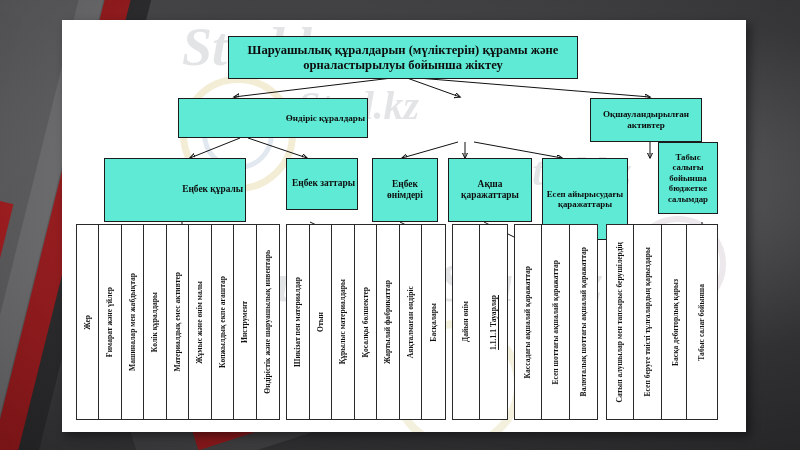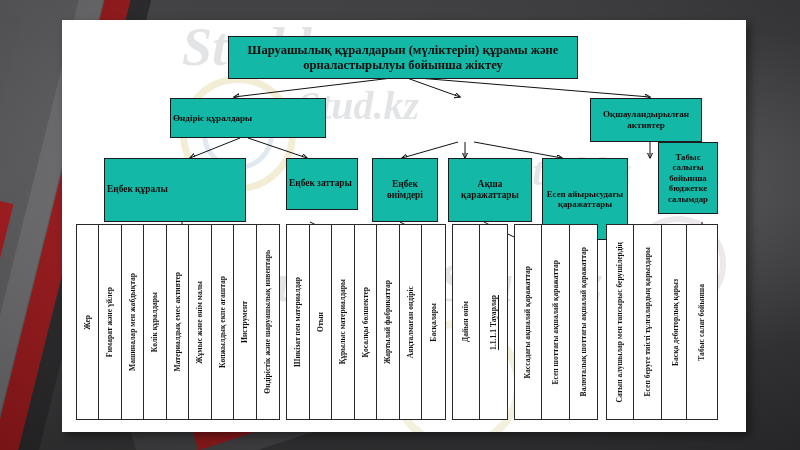--- a/index.html
+++ b/index.html
@@ -59,22 +59,22 @@
 
   .cuttext {
     position:absolute; left:418px; top:-7px; font-size:8px; font-weight:bold;
     color:#222; letter-spacing:.4px;
   }
 
   
   .box {
     position:absolute;
     border:1px solid #1c1c1c;
-    background:#14b8a6;
-    display:flex; align-items:center; justify-content:flex-start;
+    background:#5eead4;
+    display:flex; align-items:center; justify-content:flex-end;
     text-align:center;
     font-weight:bold;
     color:#0d0d0d;
     line-height:1.18;
     padding:2px;
   }
   .box.t1 { font-size:12.6px; }
   .box.t2 { font-size:9.1px; }
   .box.t3 { font-size:9.4px; }
   .box.t3s { font-size:8.8px; }
@@ -160,21 +160,21 @@
       <line x1="338" y1="202" x2="382" y2="224" marker-end="url(#ar)"></line>
       <line x1="422" y1="202" x2="466" y2="224" marker-end="url(#ar)"></line>
       <line x1="512" y1="202" x2="558" y2="224" marker-end="url(#ar)"></line>
       <line x1="640" y1="202" x2="640" y2="224" marker-end="url(#ar)"></line>
     </svg>
 
     <div class="box t1" style="left:166px; top:16px; width:350px; height:43px;">
       <span>Шаруашылық құралдарын (мүліктерін) құрамы және орналастырылуы бойынша жіктеу</span>
     </div>
 
-    <div class="box t2" style="left:108px; top:78px; width:156px; height:40px;">
+    <div class="box t2" style="left:116px; top:78px; width:190px; height:40px;">
       <span>Өндіріс құралдары</span>
     </div>
     <div class="box t2" style="left:528px; top:78px; width:112px; height:44px;">
       <span>Оқшауландырылған активтер</span>
     </div>
 
     <div class="box t3" style="left:42px; top:138px; width:142px; height:64px;">
       <span>Еңбек құралы</span>
     </div>
     <div class="box t3" style="left:224px; top:138px; width:72px; height:52px;">

